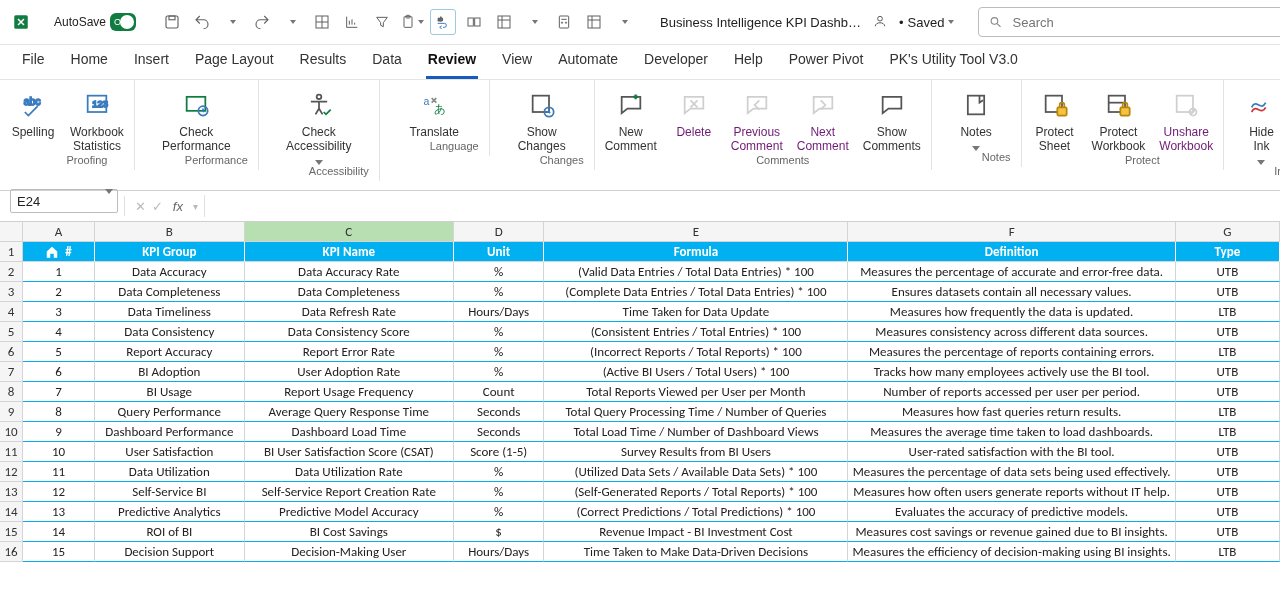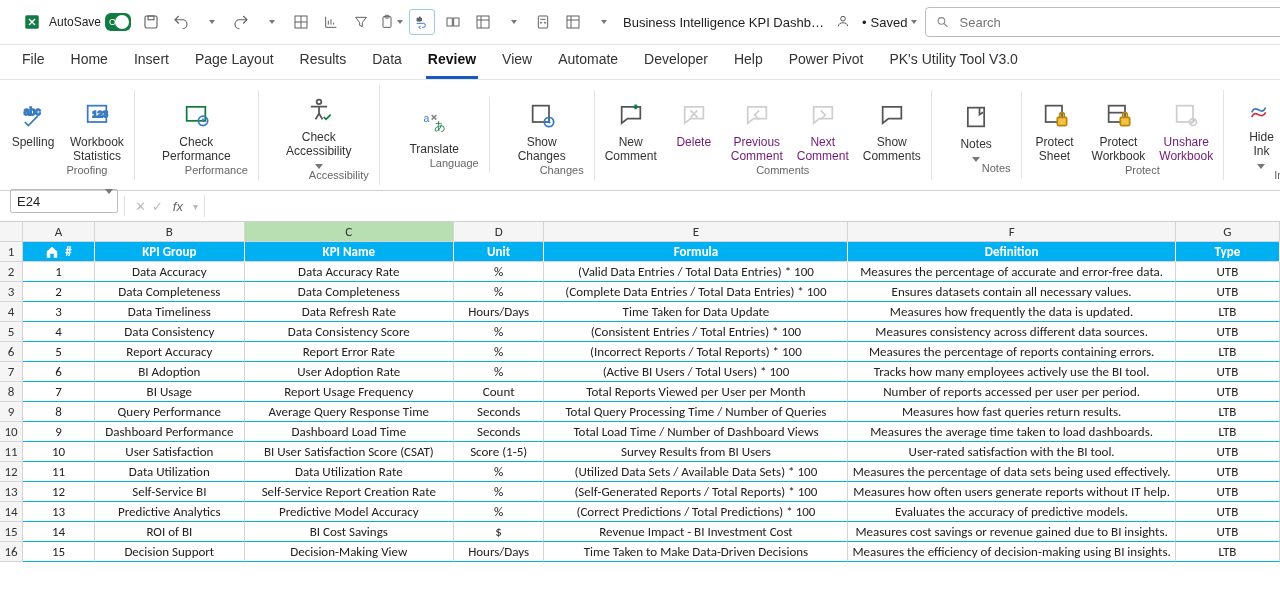--- a/index.html
+++ b/index.html
@@ -23,23 +23,23 @@
     font-family: var(--font-ui);
     background: #fff;
     color: #222;
     user-select: none;
   }
   
   .titlebar {
     display: flex;
     align-items: center;
     height: 44px;
-    padding: 0 23px;
+    padding: 0 12px;
     border-bottom: 1px solid #e5e5e5;
-    gap: 8px;
+    gap: 24px;
   }
   .excel-logo {
     width: 20px; height: 20px; display:inline-flex; align-items:center; justify-content:center;
   }
   .autosave { display:flex; align-items:center; gap:4px; font-size:12px; color:#222;}
   .toggle {
     width:26px; height:18px; border-radius:6px; background:#107c41; position:relative;
     display:flex; align-items:center; padding:0 4px; box-sizing:border-box;
   }
   .toggle .knob{ position:absolute; right:2px; top:2px; width:14px;height:14px;border-radius:50%;background:#fff;}
@@ -72,21 +72,21 @@
   }
   
   .ribbon-tabs {
     display:flex; gap:22px; padding:0 20px; height:34px;
     font-size:14px; color:#333; border-bottom:1px solid #e5e5e5;
   }
   .ribbon-tab { padding:6px 2px 6px 2px; cursor:default;}
   .ribbon-tab.active { color:#111; border-bottom:3px solid var(--ribbon-active-underline); font-weight:600;}
   
   .ribbon-body {
-    display:flex; align-items:center; height:110px; border-bottom:1px solid #cfcfcf;
+    display:flex; align-items:flex-start; height:110px; border-bottom:1px solid #cfcfcf;
     background:#fff;
   }
   .ribbon-group {
     display:flex; flex-direction:column; align-items:center; justify-content:space-between;
     padding:6px 10px 2px 10px; border-right:1px solid #e3e3e3;
   }
   .ribbon-group .group-items { display:flex; align-items:flex-start; gap:14px; }
   .ribbon-group .group-label { font-size:11px; color:#666; padding-bottom:2px;padding-left:40px;}
   .rbtn {
     display:flex; flex-direction:column; align-items:center; justify-content:flex-start;
@@ -709,21 +709,21 @@
           <td>BI Cost Savings</td>
           <td>$</td>
           <td>Revenue Impact - BI Investment Cost</td>
           <td>Measures cost savings or revenue gained due to BI insights.</td>
           <td>UTB</td>
         </tr>
         <tr class="data-row">
           <th class="rowhdr">16</th>
           <td>15</td>
           <td>Decision Support</td>
-          <td>Decision-Making View</td>
+          <td>Decision-Making User</td>
           <td>Hours/Days</td>
           <td>Time Taken to Make Data-Driven Decisions</td>
           <td>Measures the efficiency of decision-making using BI insights.</td>
           <td>LTB</td>
         </tr>
       </tbody>
   </table>
 </div>
 
 </body></html>

